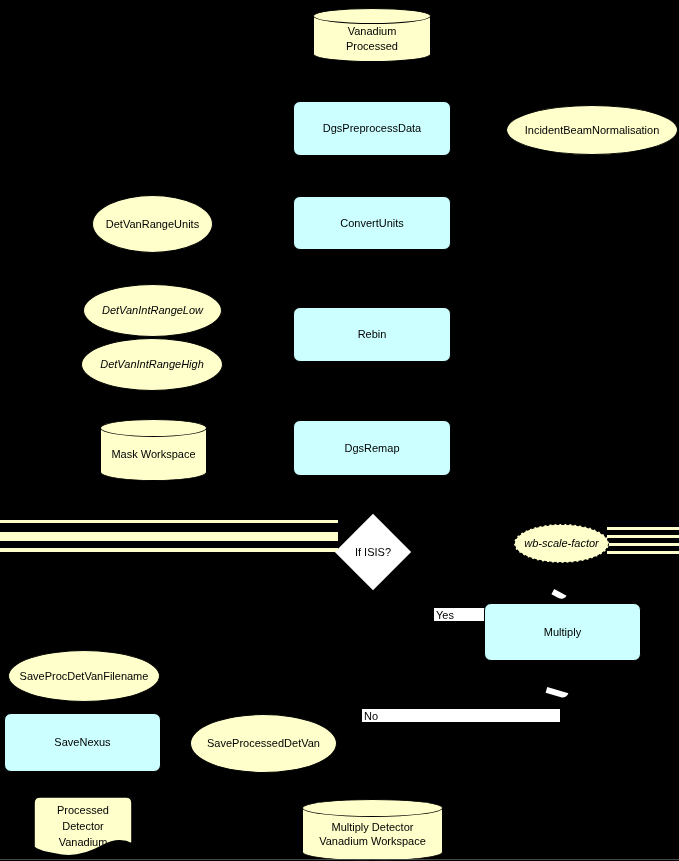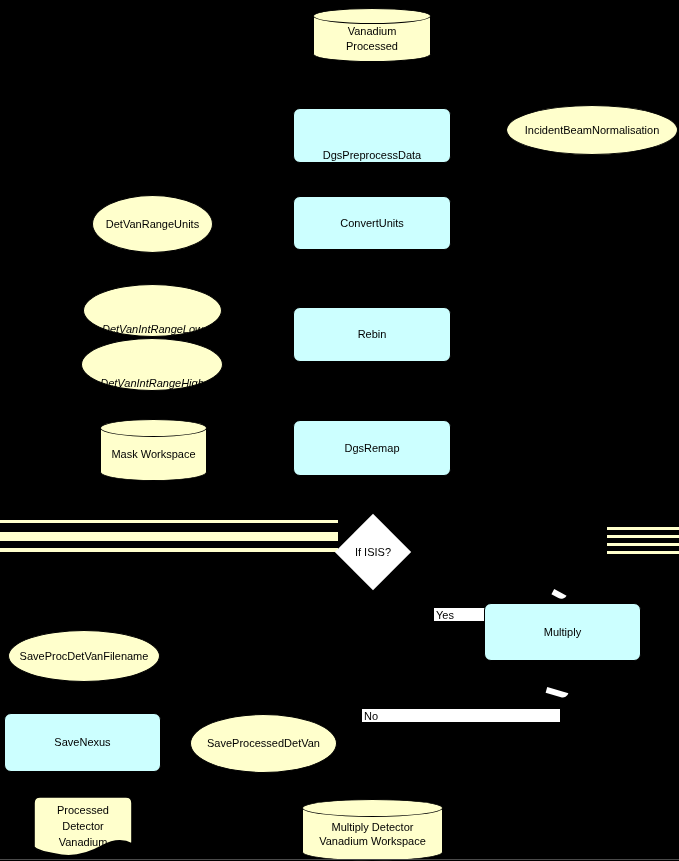--- a/index.html
+++ b/index.html
@@ -9,21 +9,21 @@
     overflow:hidden;
   }
   .node {
     position:absolute; display:flex; align-items:center; justify-content:center;
     text-align:center; line-height:1.3; box-sizing:border-box;
   }
   .rect   { background:#CCFFFF; border:1.5px solid #000; border-radius:7px; }
   .ellipse{ background:#FFFFCC; border:1.5px solid #000; border-radius:50%; }
   .ellipse.light-border { border-color:#e9e9e9; }
   .ellipse.dashed { border:1.6px dashed #000; }
-  .italic { font-style:italic;align-items:flex-end; }
+  .italic { font-style:italic; }
   .underline { text-decoration:underline; }
 
   
   .cyl { position:absolute; }
   .cyl-bottom, .cyl-top {
     position:absolute; left:0; right:0; height:calc(var(--ry)*2);
     border-radius:50%; background:#FFFFCC; border:1.6px solid #000; box-sizing:border-box;
   }
   .cyl-bottom { bottom:0; }
   .cyl-top { top:0; }
@@ -57,37 +57,37 @@
 
   .doc-shape { position:absolute; }
   .doc-shape svg { position:absolute; inset:0; }
   .doc-text {
     position:absolute; inset:0; display:flex; flex-direction:column; align-items:center;
     justify-content:flex-start; padding-top:7px; line-height:1.45;
   }
 
   
   .pos-vanadium  { left:313px; top:8px;   width:118px; height:54px; --ry:8px; }
-  .pos-dgspre    { left:293px; top:108px; width:158px; height:55px;align-items:flex-end; }
+  .pos-dgspre    { left:293px; top:101px; width:158px; height:55px; }
   .pos-ibn       { left:506px; top:105px; width:172px; height:50px; }
   .pos-dvru      { left:92px;  top:195px; width:121px; height:58px; }
   .pos-convert   { left:293px; top:196px; width:158px; height:54px; }
   .pos-mode      { left:544px; top:206px; width:88px;  height:36px; }
   .pos-dvirl     { left:83px;  top:284px; width:139px; height:53px; }
   .pos-dvirh     { left:81px;  top:338px; width:142px; height:53px; }
   .pos-rebin     { left:293px; top:307px; width:158px; height:55px; }
   .pos-maskws    { left:100px; top:419px; width:107px; height:62px; --ry:9px; }
   .pos-dgsremap  { left:293px; top:420px; width:158px; height:56px; }
   .pos-groupws   { left:532px; top:420px; width:123px; height:63px; --ry:9px; }
   .pos-diamond   { left:335px; top:514px; width:76px;  height:76px; }
   .pos-wbsf      { left:514px; top:524px; width:95px;  height:39px; }
   .pos-yesbar    { left:434px; top:584px; width:123px; height:13px; }
   .pos-multiply  { left:484px; top:603px; width:157px; height:58px;text-align:right; }
   .pos-nobar     { left:362px; top:685px; width:198px; height:13px; }
-  .pos-spdvf     { left:8px;   top:630px; width:152px; height:52px; }
+  .pos-spdvf     { left:8px;   top:650px; width:152px; height:52px; }
   .pos-savenexus { left:4px;   top:713px; width:157px; height:59px; }
   .pos-spdv      { left:190px; top:714px; width:147px; height:59px; }
   .pos-doc       { left:33px;  top:796px; width:100px; height:62px; }
   .pos-pdvws     { left:302px; top:799px; width:141px; height:62px; --ry:9px; }
 
   .st-l1 { left:0; top:520px; width:338px; height:2.5px; }
   .st-l2 { left:0; top:532px; width:338px; height:9px; }
   .st-l3 { left:0; top:548px; width:338px; height:4px; }
   .st-r1 { left:607px; top:527px; width:72px; height:3px; }
   .st-r2 { left:607px; top:535px; width:72px; height:3px; }
@@ -165,20 +165,23 @@
   </div>
 
 
   <div class="diamond-box pos-diamond">
     <div class="diamond-shape"></div>
     <div class="diamond-text">
       <span>If ISIS?</span>
     </div>
   </div>
 
+  <div class="node ellipse dashed italic pos-wbsf">
+    <span>wb-scale-factor</span>
+  </div>
 
   <div class="label-bar pos-yesbar">
     <span>Yes</span>
   </div>
   <div class="tail yes-tail"></div>
 
   <div class="node rect pos-multiply">
     <span>Multiply</span>
   </div>
 

